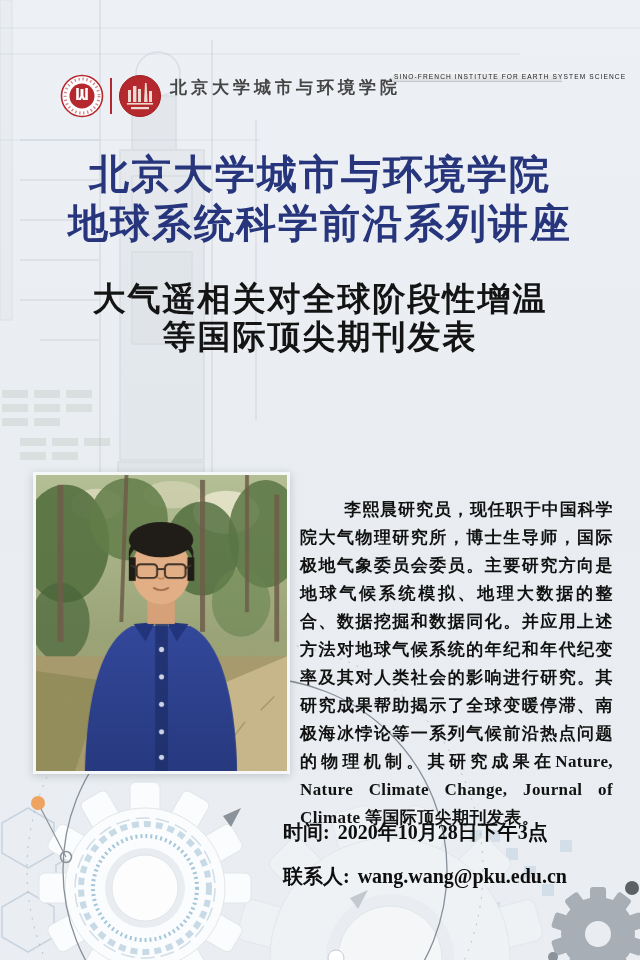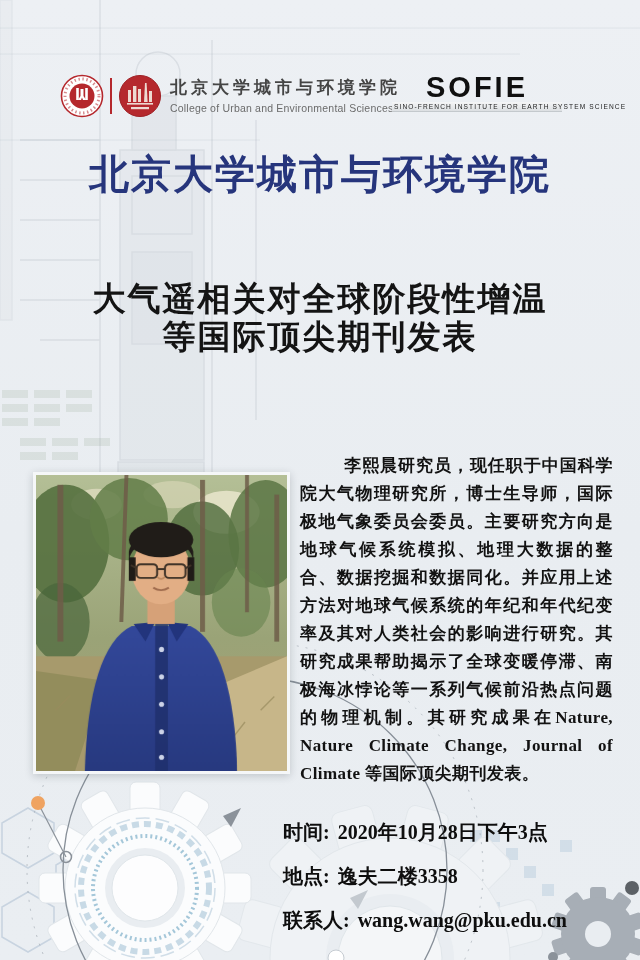--- a/index.html
+++ b/index.html
@@ -22,21 +22,21 @@
   .main-title{position:absolute;left:0;top:150px;width:640px;text-align:center;z-index:2;
     font-weight:700;font-size:40px;line-height:49px;color:#26357c;letter-spacing:2px;
     font-family:"Liberation Sans","DejaVu Sans",sans-serif;}
   .sub-title{position:absolute;left:0;top:280px;width:640px;text-align:center;z-index:2;
     font-weight:700;font-size:33px;line-height:38px;color:#141414;letter-spacing:2px;
     font-family:"Liberation Serif","DejaVu Serif",serif;}
   
   .speaker-photo{position:absolute;left:33px;top:472px;width:257px;height:302px;z-index:3;
     border:3px solid #f5f7f8;box-shadow:0 2px 8px rgba(40,50,60,.22);box-sizing:border-box;background:#aab38a;}
   .speaker-photo svg{display:block;width:100%;height:100%;}
-  .bio{position:absolute;left:300px;top:452px;width:313px;z-index:2;
+  .bio{position:absolute;left:300px;top:496px;width:313px;z-index:2;
     font-family:"Liberation Serif","DejaVu Serif",serif;font-weight:600;
     font-size:17px;line-height:28px;letter-spacing:.4px;color:#121212;
     text-align:justify;text-indent:2.6em;}
   
   .details{position:absolute;left:283px;top:812px;z-index:3;
     font-family:"Liberation Serif","DejaVu Serif",serif;font-weight:700;
     font-size:20px;color:#0e0e0e;}
   .detail-row{height:44px;line-height:40px;white-space:nowrap;}
   .detail-label{margin-right:8px;}
 </style>
@@ -209,30 +209,29 @@
         <rect x="15" y="12" width="3.4" height="16"></rect>
         <rect x="20" y="15" width="3" height="13"></rect>
         <polygon points="27,9 28.6,9 29.6,28 26,28"></polygon>
         <rect x="31" y="17" width="3" height="11"></rect>
         <rect x="9" y="29" width="26" height="1.6"></rect>
         <rect x="13" y="33" width="18" height="2.2"></rect>
       </g>
     </svg>
     <div class="org-text">
       <div class="org-cn">北京大学城市与环境学院</div>
-      <div class="org-en">College of Urban and Environmental Sciences</div>
     </div>
     <div class="sofie">
-      <div class="sofie-name">SOFIE</div>
       <div class="sofie-sub">SINO-FRENCH INSTITUTE FOR EARTH SYSTEM SCIENCE</div>
     </div>
   </div>
 
   <div class="main-title">
     <div>北京大学城市与环境学院</div>
+    <div>地球系统科学前沿系列讲座</div>
   </div>
 
   <div class="sub-title">
     <div>大气遥相关对全球阶段性增温</div>
     <div>等国际顶尖期刊发表</div>
   </div>
 
   <div class="speaker-photo">
     <svg viewBox="0 0 257 302" preserveAspectRatio="none">
       <defs>
@@ -308,20 +307,17 @@
     </svg>
   </div>
 
   <div class="bio">李熙晨研究员，现任职于中国科学院大气物理研究所，博士生导师，国际极地气象委员会委员。主要研究方向是地球气候系统模拟、地理大数据的整合、数据挖掘和数据同化。并应用上述方法对地球气候系统的年纪和年代纪变率及其对人类社会的影响进行研究。其研究成果帮助揭示了全球变暖停滞、南极海冰悖论等一系列气候前沿热点问题的物理机制。其研究成果在Nature, Nature Climate Change, Journal of Climate 等国际顶尖期刊发表。</div>
 
   <div class="details">
     <div class="detail-row">
       <span class="detail-label">时间:</span><span>2020年10月28日下午3点</span>
     </div>
     <div class="detail-row">
-      <span class="detail-label">地点:</span><span>逸夫二楼3358</span>
-    </div>
-    <div class="detail-row">
       <span class="detail-label">联系人:</span><span>wang.wang@pku.edu.cn</span>
     </div>
   </div>
 
 </div>
 
 </body></html>

